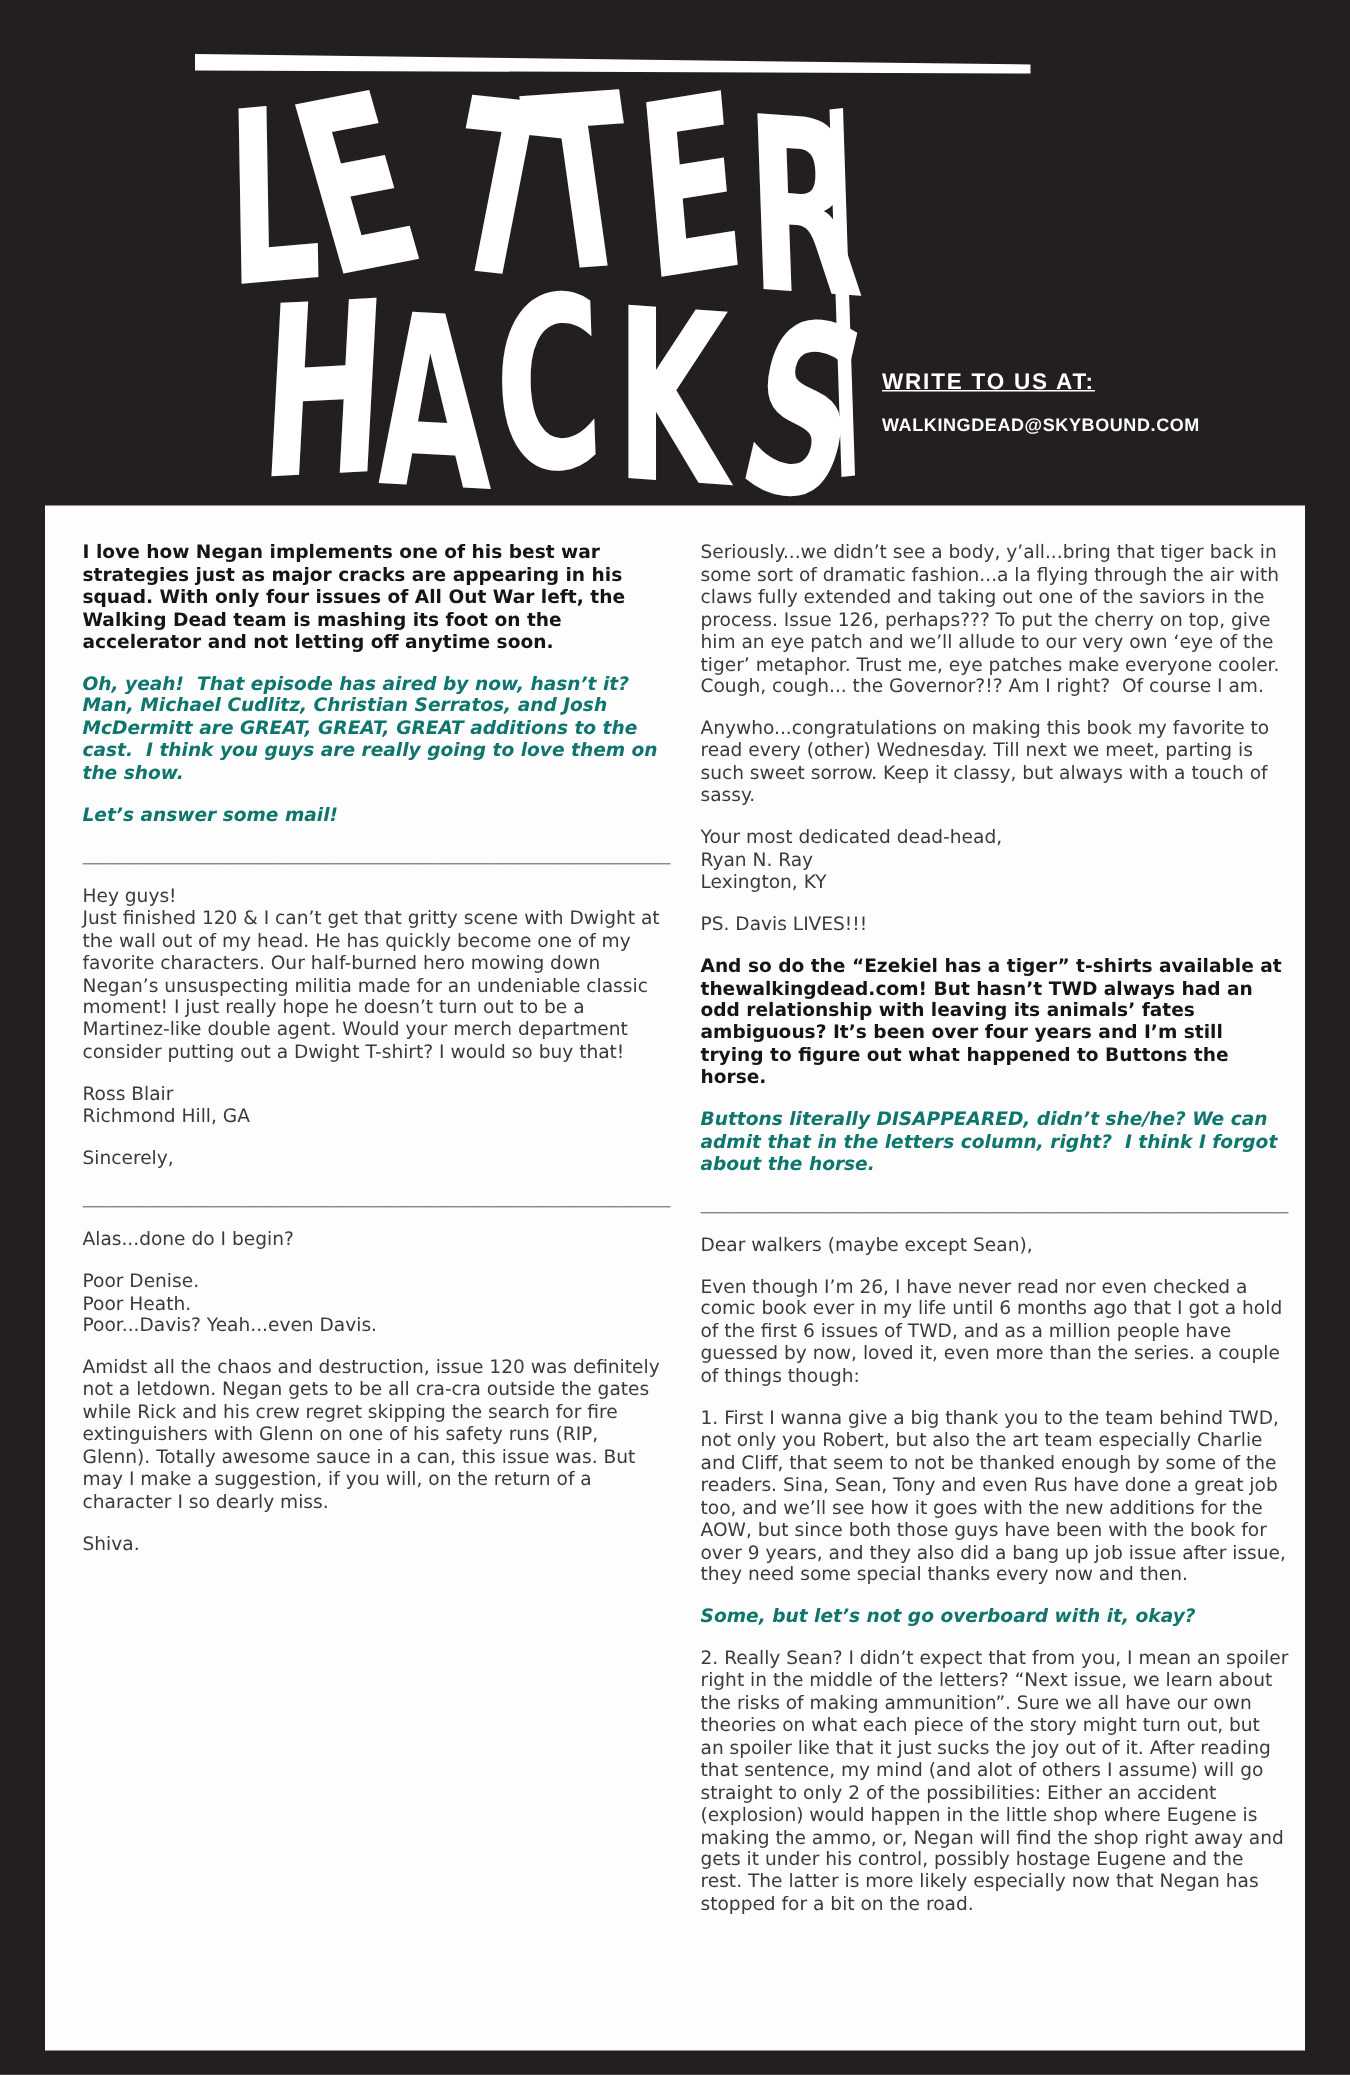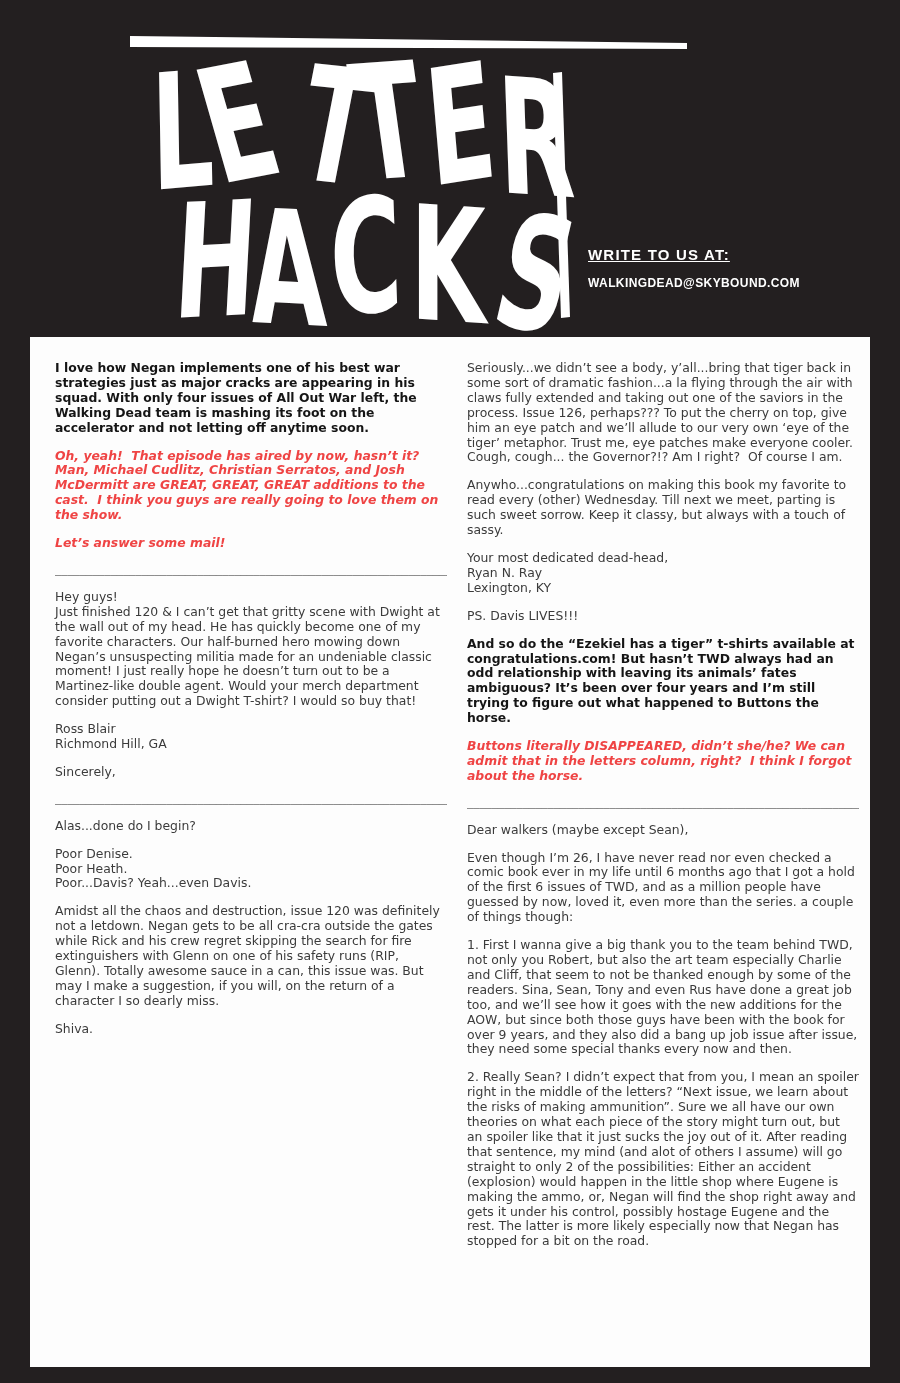--- a/index.html
+++ b/index.html
@@ -20,21 +20,21 @@
     background:#fdfdfd;overflow:hidden;
   }
   .col{
     position:absolute;top:24px;width:392px;
     font-size:12.4px;line-height:14.9px;color:#3b3b3b;
   }
   .col-left{left:25px;}
   .col-right{left:437px;}
   .col p{margin:0 0 13px;white-space:pre-wrap;}
   .col p.bold{font-weight:700;color:#151515;}
-  .col p.editor{font-weight:700;font-style:italic;color:#ef4444;}
+  .col p.editor{font-weight:700;font-style:italic;color:#0f766e;}
   .col p.divider{color:#7f7f7f;white-space:nowrap;overflow:hidden;margin-top:-2px;}
 </style>
 </head>
 <body>
 
 <div class="page">
 
   <div>
     <svg class="logo-svg" viewBox="0 0 570 335">
       <polygon points="10,8 567,15 567,21 10,19" fill="#ffffff"></polygon>
@@ -81,23 +81,24 @@
         <p class="reader">Amidst all the chaos and destruction, issue 120 was definitely not a letdown. Negan gets to be all cra-cra outside the gates while Rick and his crew regret skipping the search for fire extinguishers with Glenn on one of his safety runs (RIP, Glenn). Totally awesome sauce in a can, this issue was. But may I make a suggestion, if you will, on the return of a character I so dearly miss.</p>
         <p class="reader">Shiva.</p>
       </div>
     <div class="col col-right" id="col-right">
         <p class="reader">Seriously...we didn’t see a body, y’all...bring that tiger back in some sort of dramatic fashion...a la flying through the air with claws fully extended and taking out one of the saviors in the process. Issue 126, perhaps??? To put the cherry on top, give him an eye patch and we’ll allude to our very own ‘eye of the tiger’ metaphor. Trust me, eye patches make everyone cooler. Cough, cough... the Governor?!? Am I right?  Of course I am.</p>
         <p class="reader">Anywho...congratulations on making this book my favorite to read every (other) Wednesday. Till next we meet, parting is such sweet sorrow. Keep it classy, but always with a touch of sassy.</p>
         <p class="reader">Your most dedicated dead-head,
 Ryan N. Ray
 Lexington, KY</p>
         <p class="reader">PS. Davis LIVES!!!</p>
-        <p class="bold">And so do the “Ezekiel has a tiger” t-shirts available at congratulations.com! But hasn’t TWD always had an odd relationship with leaving its animals’ fates ambiguous? It’s been over four years and I’m still trying to figure out what happened to Buttons the horse.</p>
+        <p class="bold">And so do the “Ezekiel has a tiger” t-shirts available at thewalkingdead.com! But hasn’t TWD always had an odd relationship with leaving its animals’ fates ambiguous? It’s been over four years and I’m still trying to figure out what happened to Buttons the horse.</p>
         <p class="editor">Buttons literally DISAPPEARED, didn’t she/he? We can admit that in the letters column, right?  I think I forgot about the horse.</p>
         <p class="divider">______________________________________________________________________</p>
         <p class="reader">Dear walkers (maybe except Sean),</p>
         <p class="reader">Even though I’m 26, I have never read nor even checked a comic book ever in my life until 6 months ago that I got a hold of the first 6 issues of TWD, and as a million people have guessed by now, loved it, even more than the series. a couple of things though:</p>
         <p class="reader">1. First I wanna give a big thank you to the team behind TWD, not only you Robert, but also the art team especially Charlie and Cliff, that seem to not be thanked enough by some of the readers. Sina, Sean, Tony and even Rus have done a great job too, and we’ll see how it goes with the new additions for the AOW, but since both those guys have been with the book for over 9 years, and they also did a bang up job issue after issue, they need some special thanks every now and then.</p>
+        <p class="editor">Some, but let’s not go overboard with it, okay?</p>
         <p class="reader">2. Really Sean? I didn’t expect that from you, I mean an spoiler right in the middle of the letters? “Next issue, we learn about the risks of making ammunition”. Sure we all have our own theories on what each piece of the story might turn out, but an spoiler like that it just sucks the joy out of it. After reading that sentence, my mind (and alot of others I assume) will go straight to only 2 of the possibilities: Either an accident (explosion) would happen in the little shop where Eugene is making the ammo, or, Negan will find the shop right away and gets it under his control, possibly hostage Eugene and the rest. The latter is more likely especially now that Negan has stopped for a bit on the road.</p>
       </div>
   </div>
 
 </div>
 
 </body></html>

